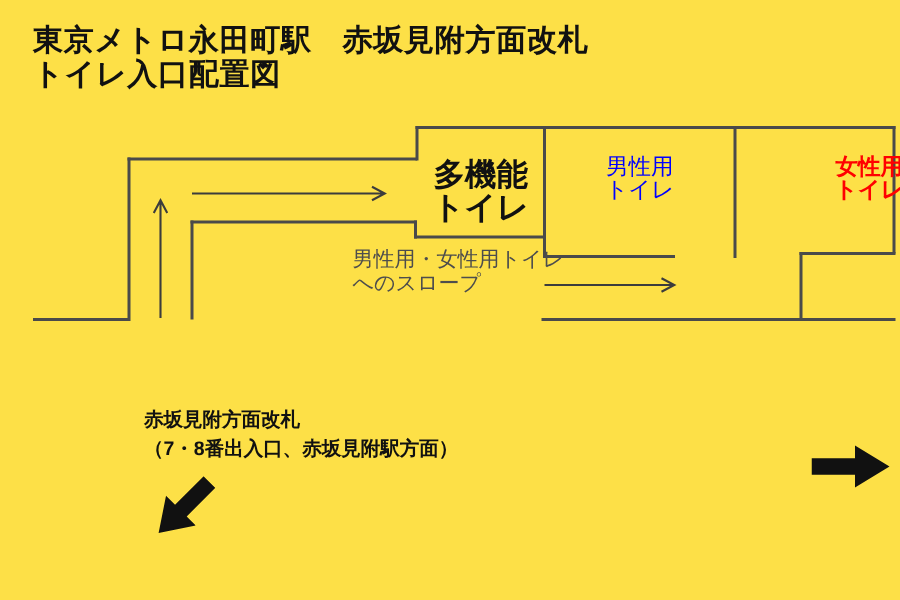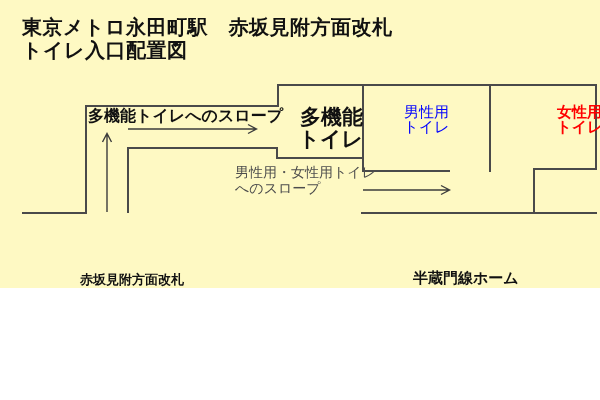--- a/index.html
+++ b/index.html
@@ -1,28 +1,28 @@
 <!DOCTYPE html>
 <html style="--text: #111111; --wall: #4a4a4a; --arrow: #3c3c3c; --solid_arrow: #111111; --mens_text: #0000ff; --womens_text: #ff0000; --slope_text: #4d4d4d;"><head>
 <meta charset="utf-8">
 <style>
   html,body{margin:0;padding:0;background:#fff;}
   #stage{
-    position:relative;width:600px;height:288px;background:#fef9c3;overflow:hidden;
+    position:relative;width:600px;height:400px;background:#fde047;overflow:hidden;
     font-family:"Liberation Sans","DejaVu Sans",sans-serif;
   }
   .t{position:absolute;white-space:pre;color:var(--text);}
   .w{position:absolute;background:var(--wall);}
   #title{left:22px;top:16px;font-size:20px;line-height:23px;font-weight:700;letter-spacing:.5px;}
   #mf-slope{left:88px;top:107px;font-size:16px;line-height:18px;font-weight:600;}
-  #mf-room{left:278px;top:106px;width:85px;text-align:right;font-size:21px;line-height:22px;font-weight:700;}
+  #mf-room{left:278px;top:106px;width:85px;text-align:center;font-size:21px;line-height:22px;font-weight:700;}
   #mens-room{left:363px;top:104px;width:127px;text-align:center;font-size:15px;line-height:15px;font-weight:400;color:var(--mens_text);}
   #womens-room{left:490px;top:104px;width:107px;text-align:center;font-size:15px;line-height:15px;font-weight:700;color:var(--womens_text);padding-left:36px;}
   #mw-slope{left:235px;top:164px;font-size:14px;line-height:16px;font-weight:500;color:var(--slope_text);}
-  #gate-label{left:80px;top:270px;font-size:13px;line-height:19px;font-weight:600;}
+  #gate-label{left:96px;top:270px;font-size:13px;line-height:19px;font-weight:600;}
   #platform-label{left:413px;top:268px;font-size:15px;line-height:19px;font-weight:600;}
   .arrow-layer{position:absolute;left:0;top:0;pointer-events:none;}
   .solid-arrow{position:absolute;}
   #gate-arrow{left:97px;top:325px;transform:rotate(135deg);}
 </style>
 </head>
 <body>
 
 <div id="stage">
 
@@ -47,37 +47,31 @@
   <div class="w" style="left:361px;top:212px;width:236px;height:2px;"></div>
 
   <svg class="arrow-layer" width="600" height="400" viewBox="0 0 600 400">
     <g stroke="#3c3c3c" stroke-width="1.4" fill="none" class="thin-arrows">
       <path d="M128,129 H256 M248,124.5 L256.5,129 L248,133.5"></path>
       <path d="M107,212 V134 M102.5,142 L107,133.5 L111.5,142"></path>
       <path d="M363,190 H449 M441,185.5 L449.5,190 L441,194.5"></path>
     </g>
   </svg>
 
-  <div class="t" id="mf-slope">多機能トイレへのスロープ</div>
   <div class="t" id="mf-room">多機能
 トイレ</div>
   <div class="t" id="mens-room">男性用
 トイレ</div>
   <div class="t" id="womens-room">女性用
 トイレ</div>
   <div class="t" id="mw-slope">男性用・女性用トイレ
 へのスロープ</div>
 
   <div class="t" id="gate-label">赤坂見附方面改札
 （7・8番出入口、赤坂見附駅方面）</div>
-  <div class="t" id="platform-label">半蔵門線ホーム
-（有楽町線・
-　南北線へは
-　半蔵門線
-　ホーム経由）</div>
 
   <svg class="solid-arrow" id="gate-arrow" width="50" height="28" viewBox="0 0 50 28">
     <polygon points="0,8.5 27,8.5 27,0 48,14 27,28 27,19.5 0,19.5" fill="#111111"></polygon>
   </svg>
   <svg class="solid-arrow" id="platform-arrow" style="left:541px;top:296px;" width="54" height="30" viewBox="0 0 54 30">
     <polygon points="0,9.5 29,9.5 29,1 52,15 29,29 29,20.5 0,20.5" fill="#111111"></polygon>
   </svg>
 
 </div>
 

